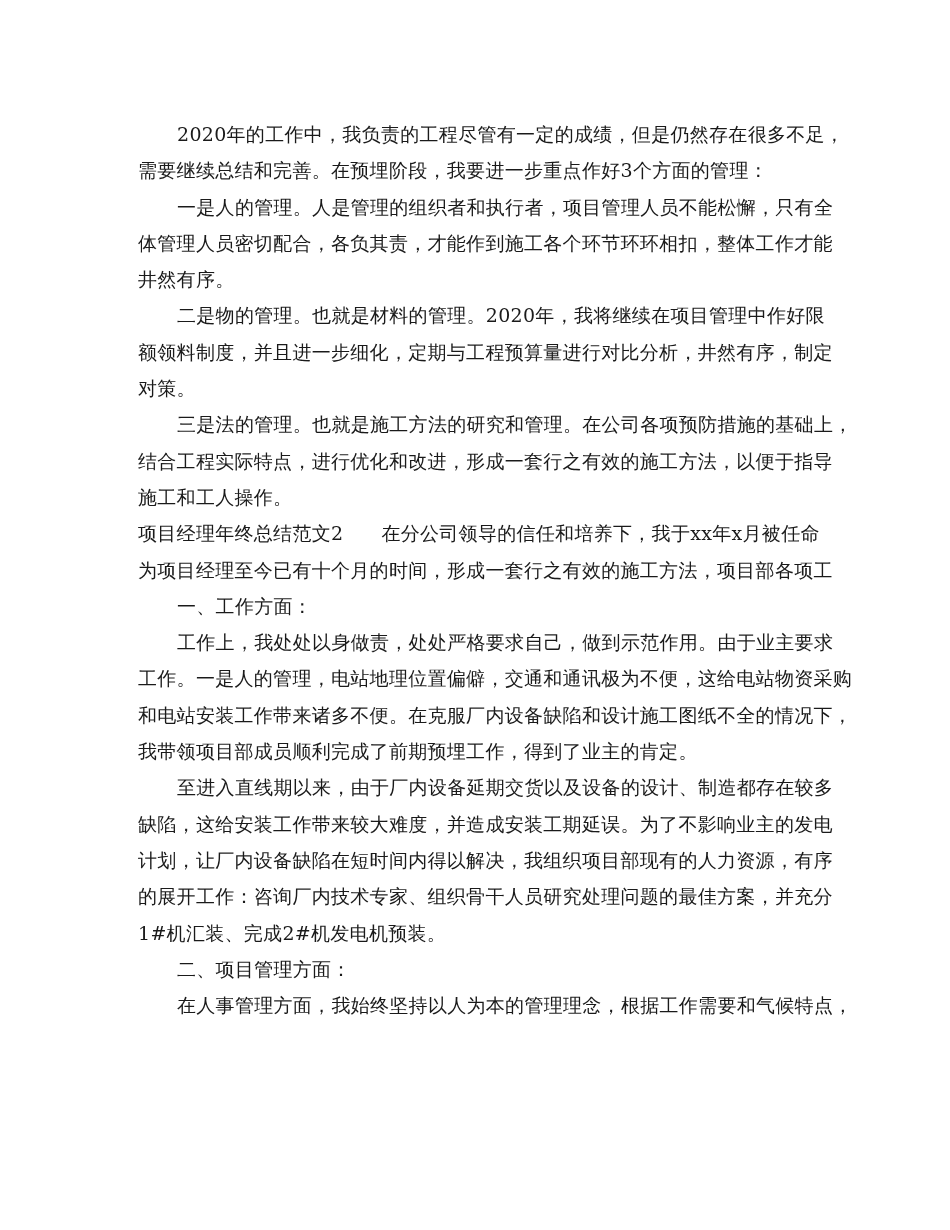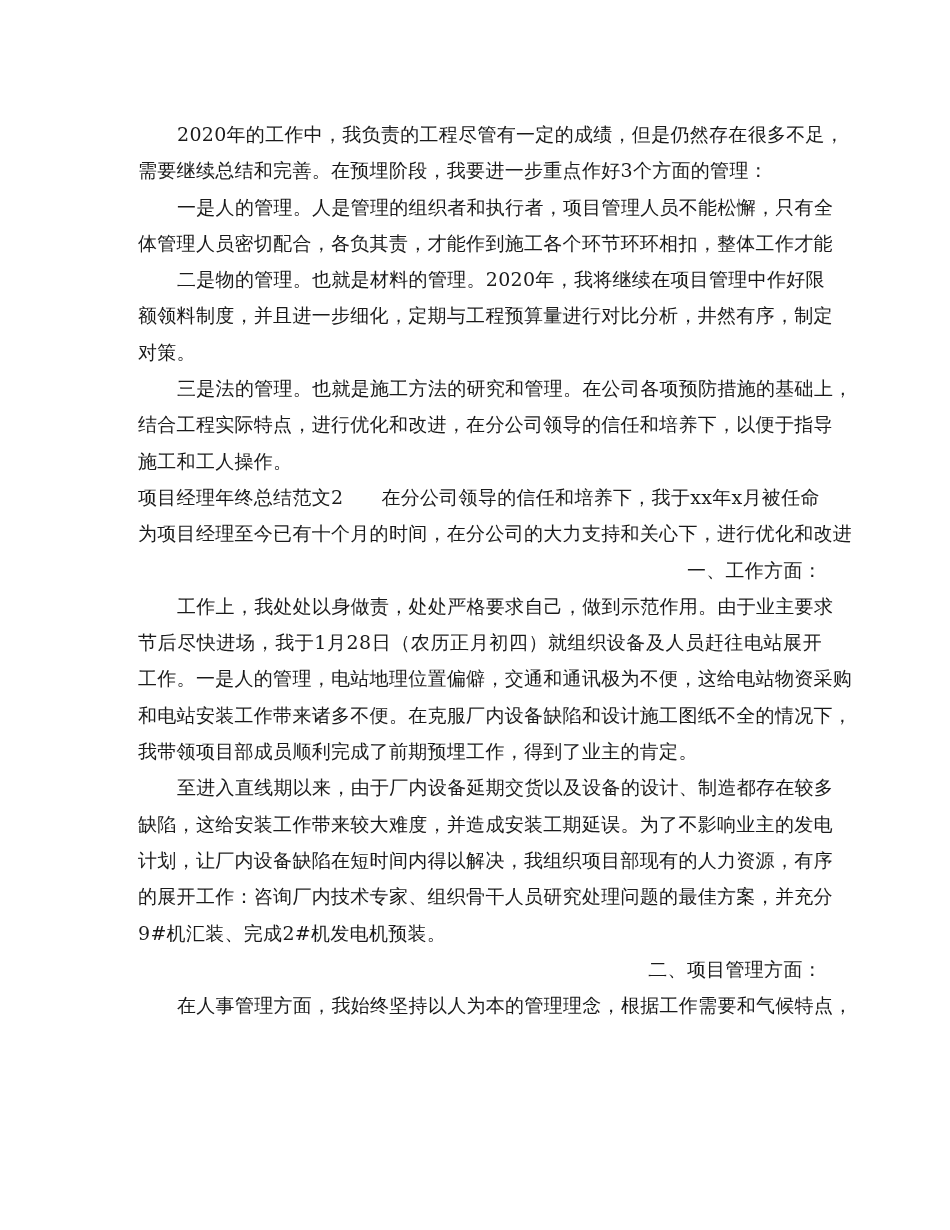--- a/index.html
+++ b/index.html
@@ -21,51 +21,51 @@
     top: 116px;
     width: 684px;
   }
   .line {
     height: 36.3px;
     line-height: 36.3px;
     font-size: 19px;
     white-space: nowrap;
     letter-spacing: 0.3px;
   }
-  .indent { padding-left: 39px; text-align: right; }
+  .indent { padding-left: 39px; }
   .justify {
     text-align: justify;
     text-align-last: justify;
   }
   .gap { display: inline-block; width: 38px; }
 </style>
 </head>
 <body>
 
 <div class="page">
   <div class="line indent justify">2020年的工作中，我负责的工程尽管有一定的成绩，但是仍然存在很多不足，</div>
   <div class="line justify" style="text-align-last:left;">需要继续总结和完善。在预埋阶段，我要进一步重点作好3个方面的管理：</div>
   <div class="line indent justify">一是人的管理。人是管理的组织者和执行者，项目管理人员不能松懈，只有全</div>
   <div class="line justify">体管理人员密切配合，各负其责，才能作到施工各个环节环环相扣，整体工作才能</div>
+  <div class="line">井然有序。</div>
   <div class="line indent justify">二是物的管理。也就是材料的管理。2020年，我将继续在项目管理中作好限</div>
   <div class="line justify">额领料制度，并且进一步细化，定期与工程预算量进行对比分析，井然有序，制定</div>
   <div class="line">对策。</div>
   <div class="line indent justify">三是法的管理。也就是施工方法的研究和管理。在公司各项预防措施的基础上，</div>
-  <div class="line justify">结合工程实际特点，进行优化和改进，在分公司领导的信任和培养下，以便于指导</div>
+  <div class="line justify">结合工程实际特点，进行优化和改进，形成一套行之有效的施工方法，以便于指导</div>
   <div class="line">施工和工人操作。</div>
   <div class="line">
     <span>项目经理年终总结范文2</span><span class="gap"></span><span>在分公司领导的信任和培养下，我于xx年x月被任命</span>
   </div>
-  <div class="line justify">为项目经理至今已有十个月的时间，在分公司的大力支持和关心下，进行优化和改进</div>
+  <div class="line justify">为项目经理至今已有十个月的时间，形成一套行之有效的施工方法，项目部各项工</div>
   <div class="line indent">一、工作方面：</div>
   <div class="line indent justify">工作上，我处处以身做责，处处严格要求自己，做到示范作用。由于业主要求</div>
-  <div class="line justify">节后尽快进场，我于1月28日（农历正月初四）就组织设备及人员赶往电站展开</div>
   <div class="line justify">工作。一是人的管理，电站地理位置偏僻，交通和通讯极为不便，这给电站物资采购</div>
   <div class="line justify">和电站安装工作带来诸多不便。在克服厂内设备缺陷和设计施工图纸不全的情况下，</div>
   <div class="line">我带领项目部成员顺利完成了前期预埋工作，得到了业主的肯定。</div>
   <div class="line indent justify">至进入直线期以来，由于厂内设备延期交货以及设备的设计、制造都存在较多</div>
   <div class="line justify">缺陷，这给安装工作带来较大难度，并造成安装工期延误。为了不影响业主的发电</div>
   <div class="line justify">计划，让厂内设备缺陷在短时间内得以解决，我组织项目部现有的人力资源，有序</div>
   <div class="line justify">的展开工作：咨询厂内技术专家、组织骨干人员研究处理问题的最佳方案，并充分</div>
-  <div class="line">9#机汇装、完成2#机发电机预装。</div>
+  <div class="line">1#机汇装、完成2#机发电机预装。</div>
   <div class="line indent">二、项目管理方面：</div>
   <div class="line indent justify">在人事管理方面，我始终坚持以人为本的管理理念，根据工作需要和气候特点，</div>
 </div>
 
 </body></html>

